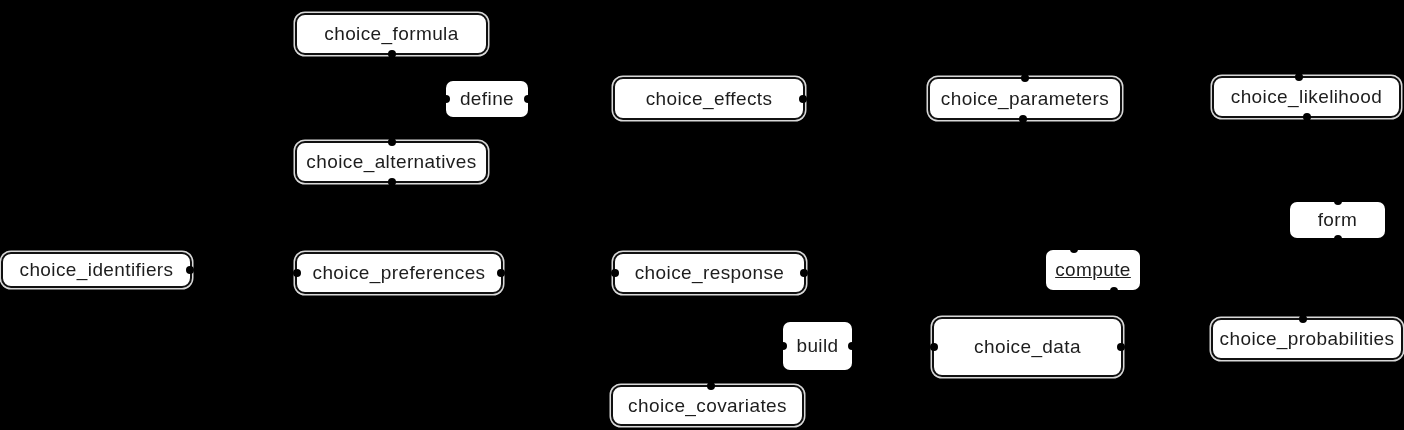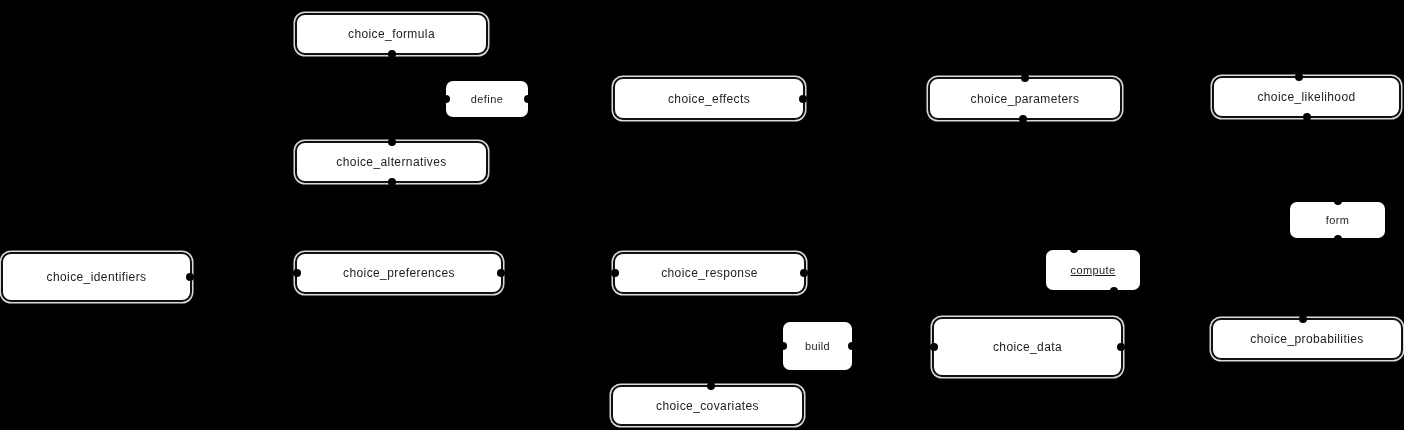--- a/index.html
+++ b/index.html
@@ -23,35 +23,35 @@
   .node {
     position: absolute;
     background: var(--node-fill);
     border: 2.5px solid var(--node-border);
     border-radius: 10px;
     box-shadow: 0 0 0 1.5px var(--halo);
     display: flex;
     align-items: center;
     justify-content: center;
     color: var(--node-text);
-    font-size: 12px;
+    font-size: 19px;
     font-weight: 500;
     letter-spacing: 0.4px;
     white-space: nowrap;
   }
   
   .chip {
     position: absolute;
     background: var(--node-fill);
     border-radius: 7px;
     display: flex;
     align-items: center;
     justify-content: center;
     color: var(--node-text);
-    font-size: 11px;
+    font-size: 19px;
     font-weight: 500;
     letter-spacing: 0.4px;
     white-space: nowrap;
   }
   
   .notch {
     position: absolute;
     width: 8px;
     height: 8px;
     background: #000;
@@ -101,21 +101,21 @@
     <span class="notch n-top" style="left:calc(50% - 4px);"></span>
     <span class="notch n-bottom" style="left:calc(50% - 4px);"></span>
   </div>
 
   <div class="chip" style="left:1262px; top:202px; width:95px; height:36px;margin-left:28px;">
     <span class="label-text">form</span>
     <span class="notch n-top" style="left:calc(50% - 4px);"></span>
     <span class="notch n-bottom" style="left:calc(50% - 4px);"></span>
   </div>
 
-  <div class="node" style="left:1px; top:252px; width:191px; height:50px;">
+  <div class="node" style="left:1px; top:252px; width:191px; height:36px;">
     <span class="label-text">choice_identifiers</span>
     <span class="notch n-right"></span>
   </div>
 
   <div class="node" style="left:295px; top:252px; width:208px; height:42px;">
     <span class="label-text">choice_preferences</span>
     <span class="notch n-left"></span>
     <span class="notch n-right"></span>
   </div>
 

